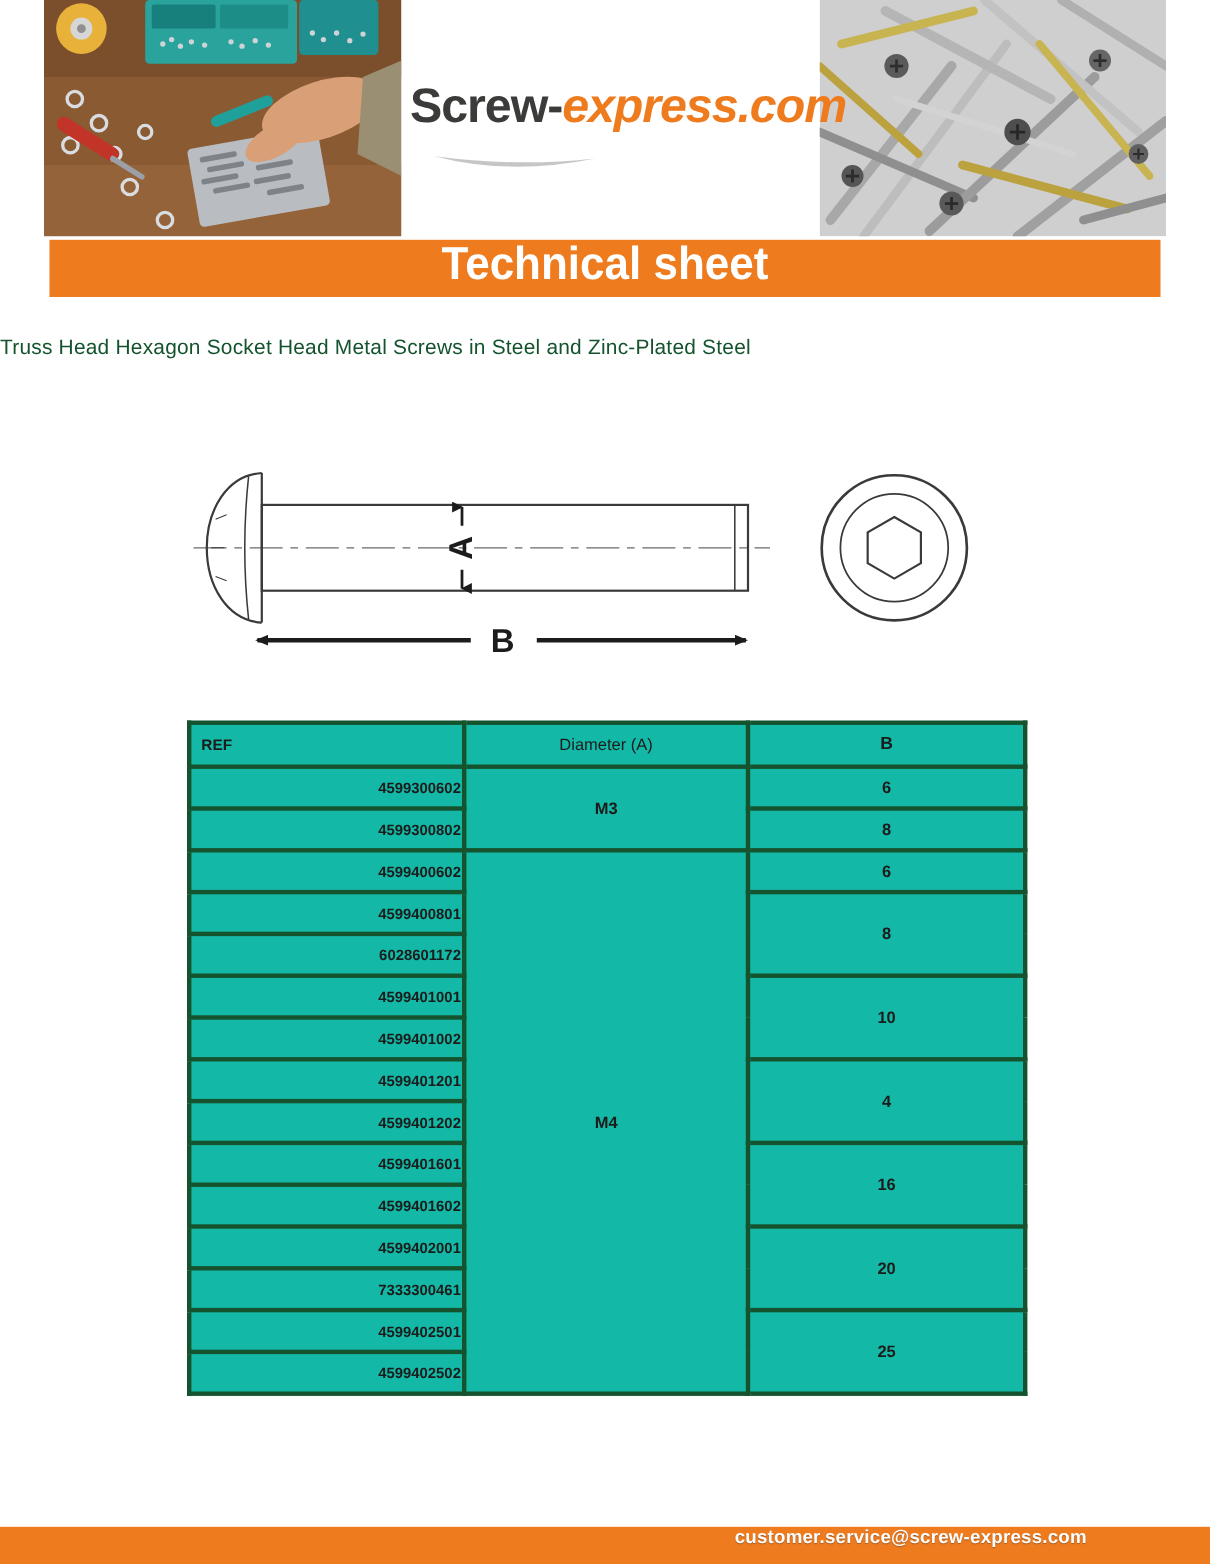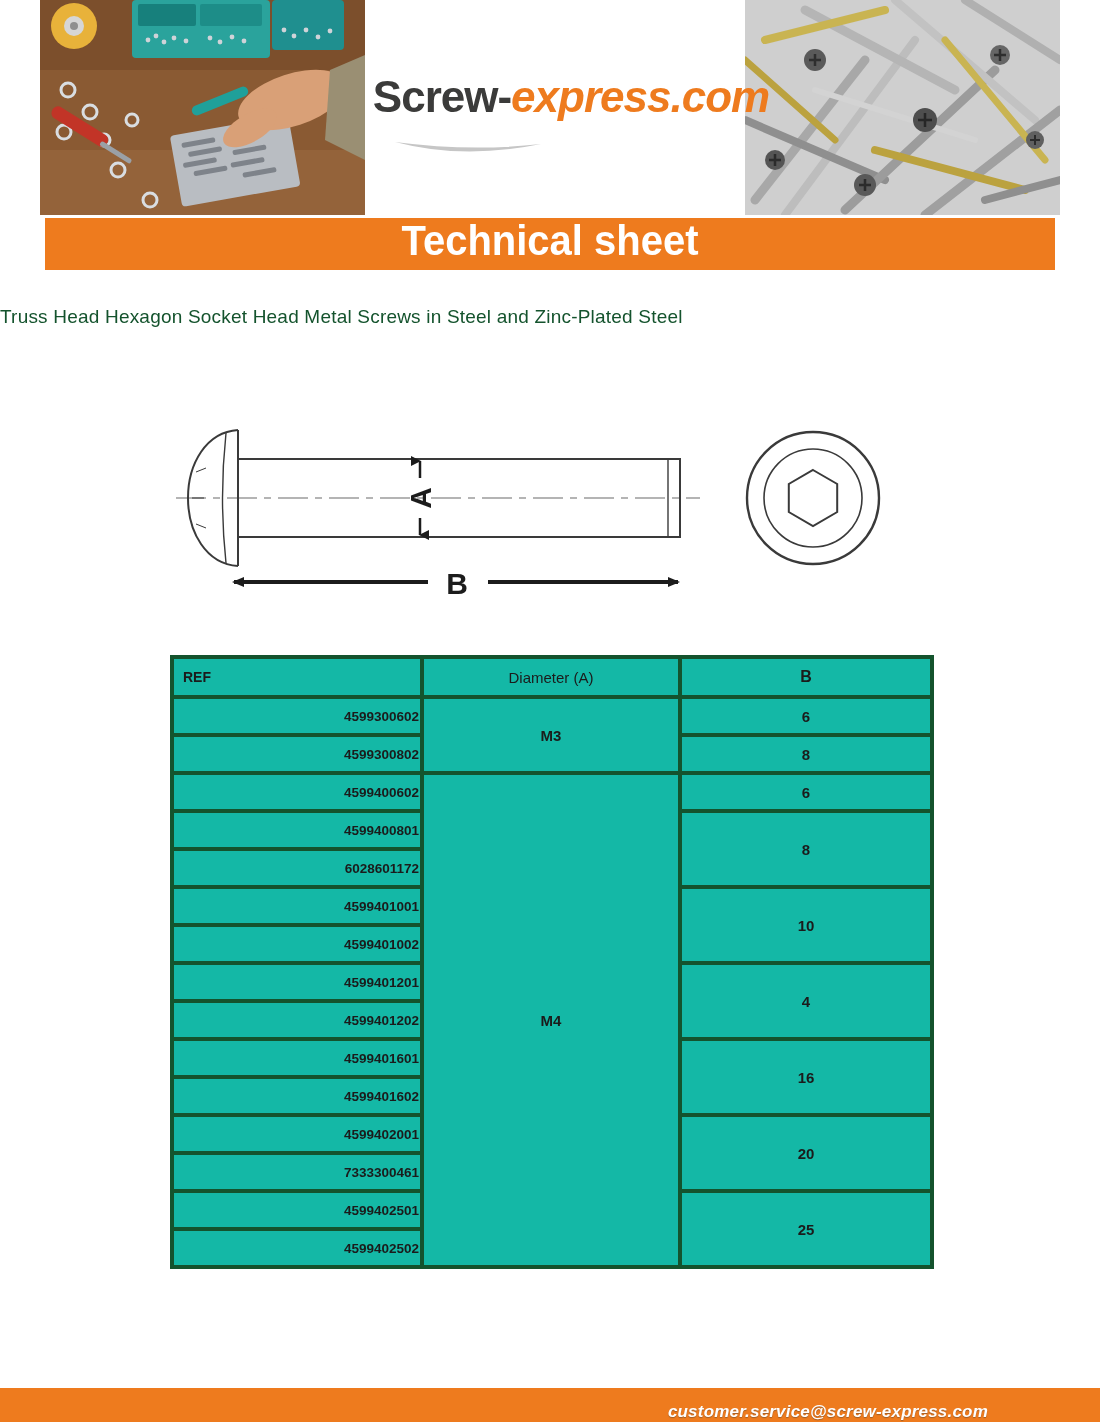--- a/index.html
+++ b/index.html
@@ -56,22 +56,22 @@
   th.h-ref{text-align:left;padding-left:9px;font-size:14px;font-weight:bold;}
   th.h-dia{text-align:center;font-size:15px;font-weight:normal;}
   th.h-b{text-align:center;font-size:16px;font-weight:bold;}
   td.ref-cell{text-align:right;padding-left:9px;font-size:13.5px;font-weight:bold;}
   td.dia-cell,td.b-cell{text-align:center;font-size:15px;font-weight:bold;}
 
   
   .footer-bar{
     position:absolute;left:0;right:0;top:1388px;height:34px;
     background:var(--orange,#ee7b1e);
-    display:flex;align-items:flex-end;justify-content:flex-end;
-    padding-right:112px;box-sizing:border-box;font-style:italic;
+    display:flex;align-items:flex-start;justify-content:flex-end;
+    padding-right:112px;box-sizing:border-box;
   }
   .footer-email{
     color:#ffffff;font-size:17px;font-weight:bold;text-decoration:none;
     text-shadow:0 1px 1px rgba(60,60,60,.45);letter-spacing:.2px;
   }
 </style>
 </head>
 <body>
 
 <div class="photo" id="photo-left">

